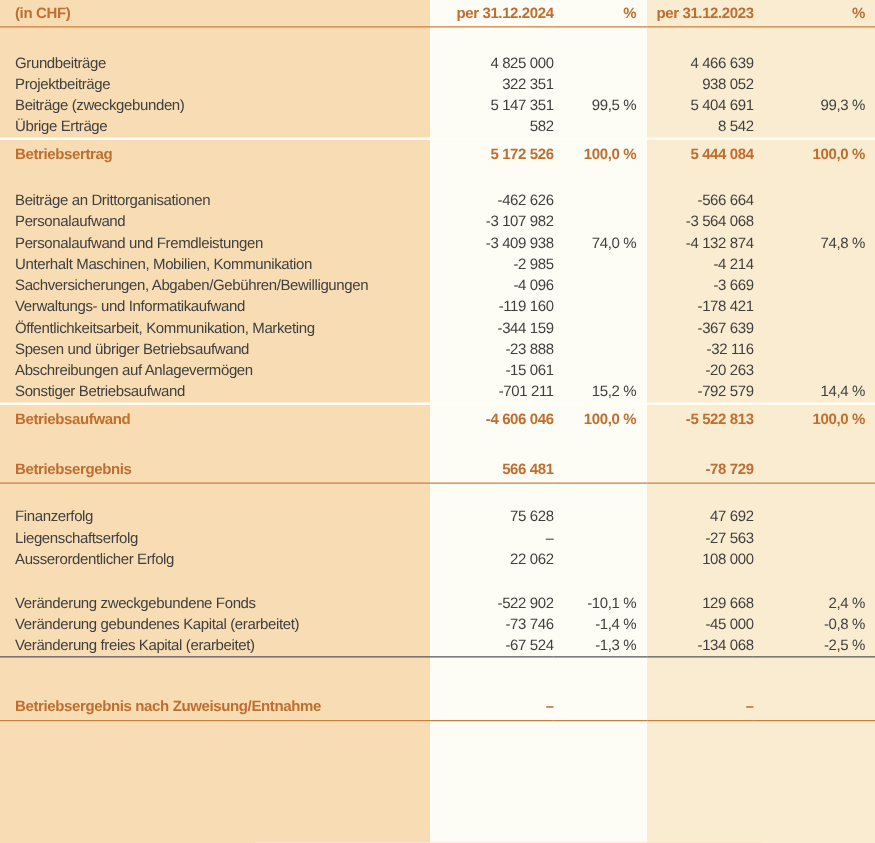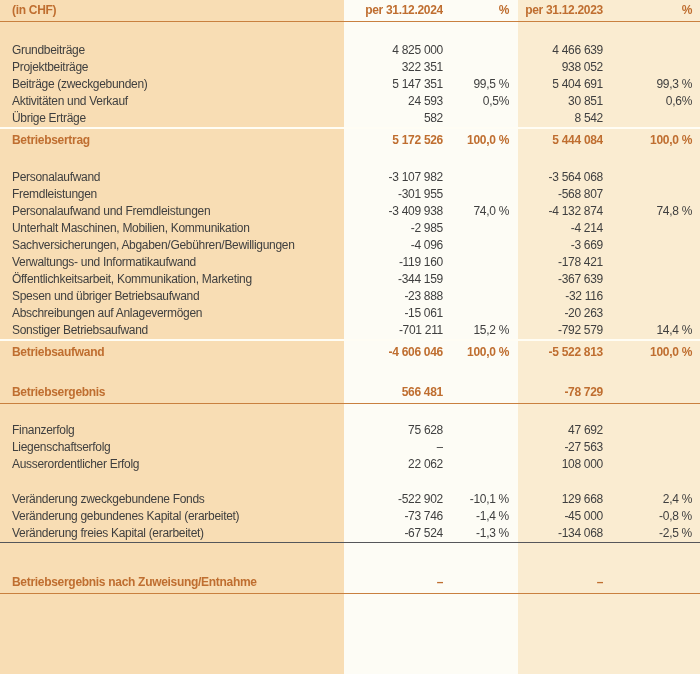--- a/index.html
+++ b/index.html
@@ -103,55 +103,48 @@
           <td class="pct pct23"></td>
         </tr>
         <tr class="normal">
           <td class="label">Beiträge (zweckgebunden)</td>
           <td class="val">5 147 351</td>
           <td class="pct pct24">99,5 %</td>
           <td class="val">5 404 691</td>
           <td class="pct pct23">99,3 %</td>
         </tr>
         <tr class="normal">
-          <td class="label">Aktivitäten und Verkauf</td>
-          <td class="val">24 593</td>
-          <td class="pct pct24">0,5%</td>
-          <td class="val">30 851</td>
-          <td class="pct pct23">0,6%</td>
-        </tr>
-        <tr class="normal">
           <td class="label">Übrige Erträge</td>
           <td class="val">582</td>
           <td class="pct pct24"></td>
           <td class="val">8 542</td>
           <td class="pct pct23"></td>
         </tr>
         <tr class="total rt-white">
           <td class="label">Betriebsertrag</td>
           <td class="val">5 172 526</td>
           <td class="pct pct24">100,0 %</td>
           <td class="val">5 444 084</td>
           <td class="pct pct23">100,0 %</td>
         </tr>
         <tr class="spacer">
           <td colspan="5" style="height: 18px;"></td>
         </tr>
         <tr class="normal">
+          <td class="label">Beiträge an Drittorganisationen</td>
+          <td class="val">-462 626</td>
+          <td class="pct pct24"></td>
+          <td class="val">-566 664</td>
+          <td class="pct pct23"></td>
+        </tr>
+        <tr class="normal">
           <td class="label">Personalaufwand</td>
           <td class="val">-3 107 982</td>
           <td class="pct pct24"></td>
           <td class="val">-3 564 068</td>
-          <td class="pct pct23"></td>
-        </tr>
-        <tr class="normal">
-          <td class="label">Fremdleistungen</td>
-          <td class="val">-301 955</td>
-          <td class="pct pct24"></td>
-          <td class="val">-568 807</td>
           <td class="pct pct23"></td>
         </tr>
         <tr class="normal">
           <td class="label">Personalaufwand und Fremdleistungen</td>
           <td class="val">-3 409 938</td>
           <td class="pct pct24">74,0 %</td>
           <td class="val">-4 132 874</td>
           <td class="pct pct23">74,8 %</td>
         </tr>
         <tr class="normal">

